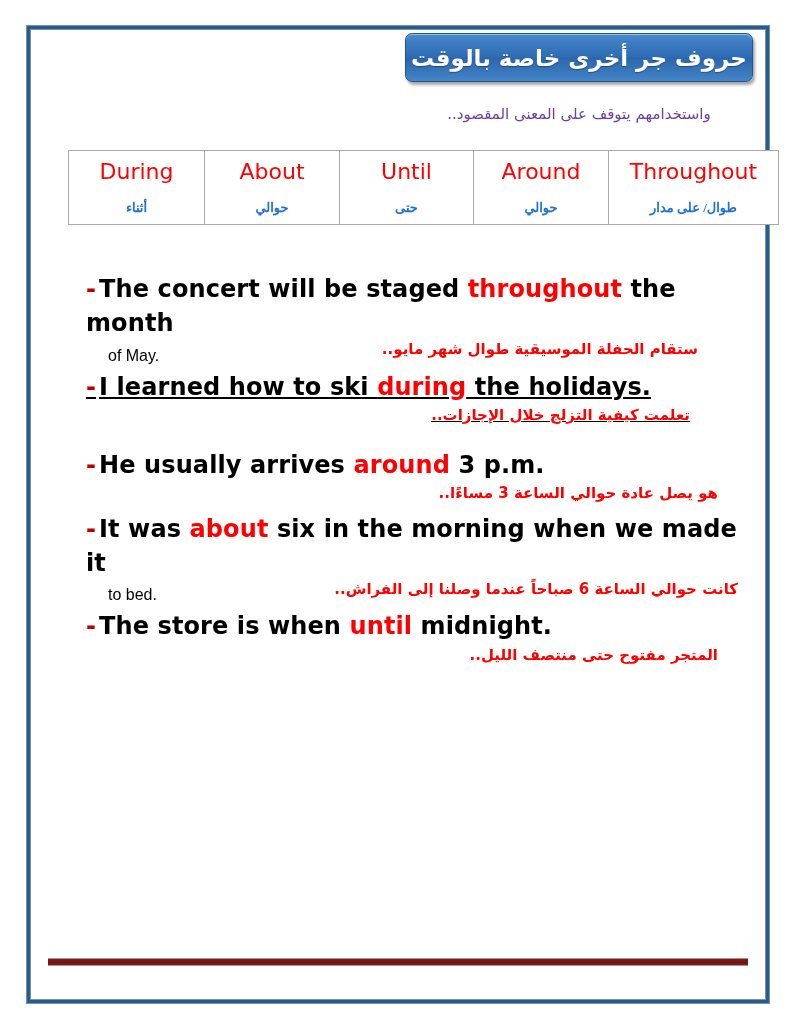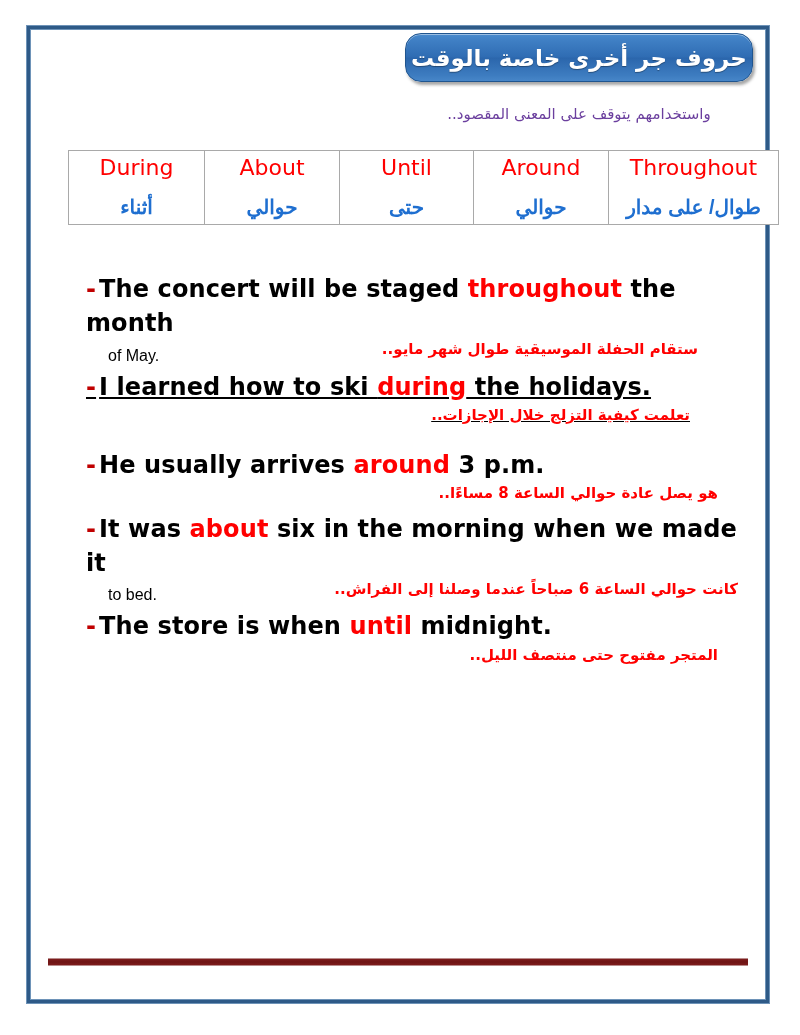--- a/index.html
+++ b/index.html
@@ -43,21 +43,21 @@
     top: 33px;
     width: 360px;
     height: 105px;
   }
   #title-banner {
     position: absolute;
     left: 0;
     top: 0;
     width: 348px;
     height: 49px;
-    border-radius: 16px;
+    border-radius: 7px;
     background: linear-gradient(180deg,
                 #4a8bcd 0%,
                 #3f7fc4 14%,
                 #2f6cb3 49%,
                 #2b66ac 51%,
                 #3d7cc0 88%,
                 #4786c8 100%);
     border: 1px solid #20558f;
     box-shadow: 2px 3px 3px rgba(60,60,60,0.45),
                 inset 0 1px 0 rgba(255,255,255,0.45);
@@ -109,22 +109,22 @@
   }
   .cell-en {
     color: #ff0000;
     font-family: "DejaVu Sans", sans-serif;
     font-size: 22px;
     line-height: 1.12;
     white-space: nowrap;
   }
   .cell-ar {
     color: #1f6fd0;
-    font-family: Liberation Sans, sans-serif;
-    font-size: 20px;
+    font-family: Liberation Serif, serif;
+    font-size: 13px;
     font-weight: bold;
     direction: rtl;
     line-height: 1.2;
     margin-top: 15px;
     white-space: nowrap;
   }
 
   
   #examples {
     position: absolute;
@@ -247,21 +247,21 @@
       <div class="en-line">
         <span class="dash">-</span><span>I learned how to ski </span><span class="hl">during</span><span> the holidays.</span>
       </div>
       <div class="ar-line" style="padding-right:56px;margin-top:2px;">تعلمت كيفية التزلج خلال الإجازات..</div>
     </div>
 
     <div class="example" style="margin-bottom:8px;">
       <div class="en-line">
         <span class="dash">-</span><span>He usually arrives </span><span class="hl">around</span><span> 3 p.m.</span>
       </div>
-      <div class="ar-line" style="padding-right:28px;margin-top:2px;">هو يصل عادة حوالي الساعة 8 مساءًا..</div>
+      <div class="ar-line" style="padding-right:28px;margin-top:2px;">هو يصل عادة حوالي الساعة 3 مساءًا..</div>
     </div>
 
     <div class="example">
       <div class="en-line">
         <span class="dash">-</span><span>It was </span><span class="hl">about</span><span> six in the morning when we made it</span>
       </div>
       <div class="row-2col">
         <span class="en-cont">to bed.</span>
         <span class="ar-line" style="padding-bottom:5px;padding-right:8px;">كانت حوالي الساعة 6 صباحاً عندما وصلنا إلى الفراش..</span>
       </div>

